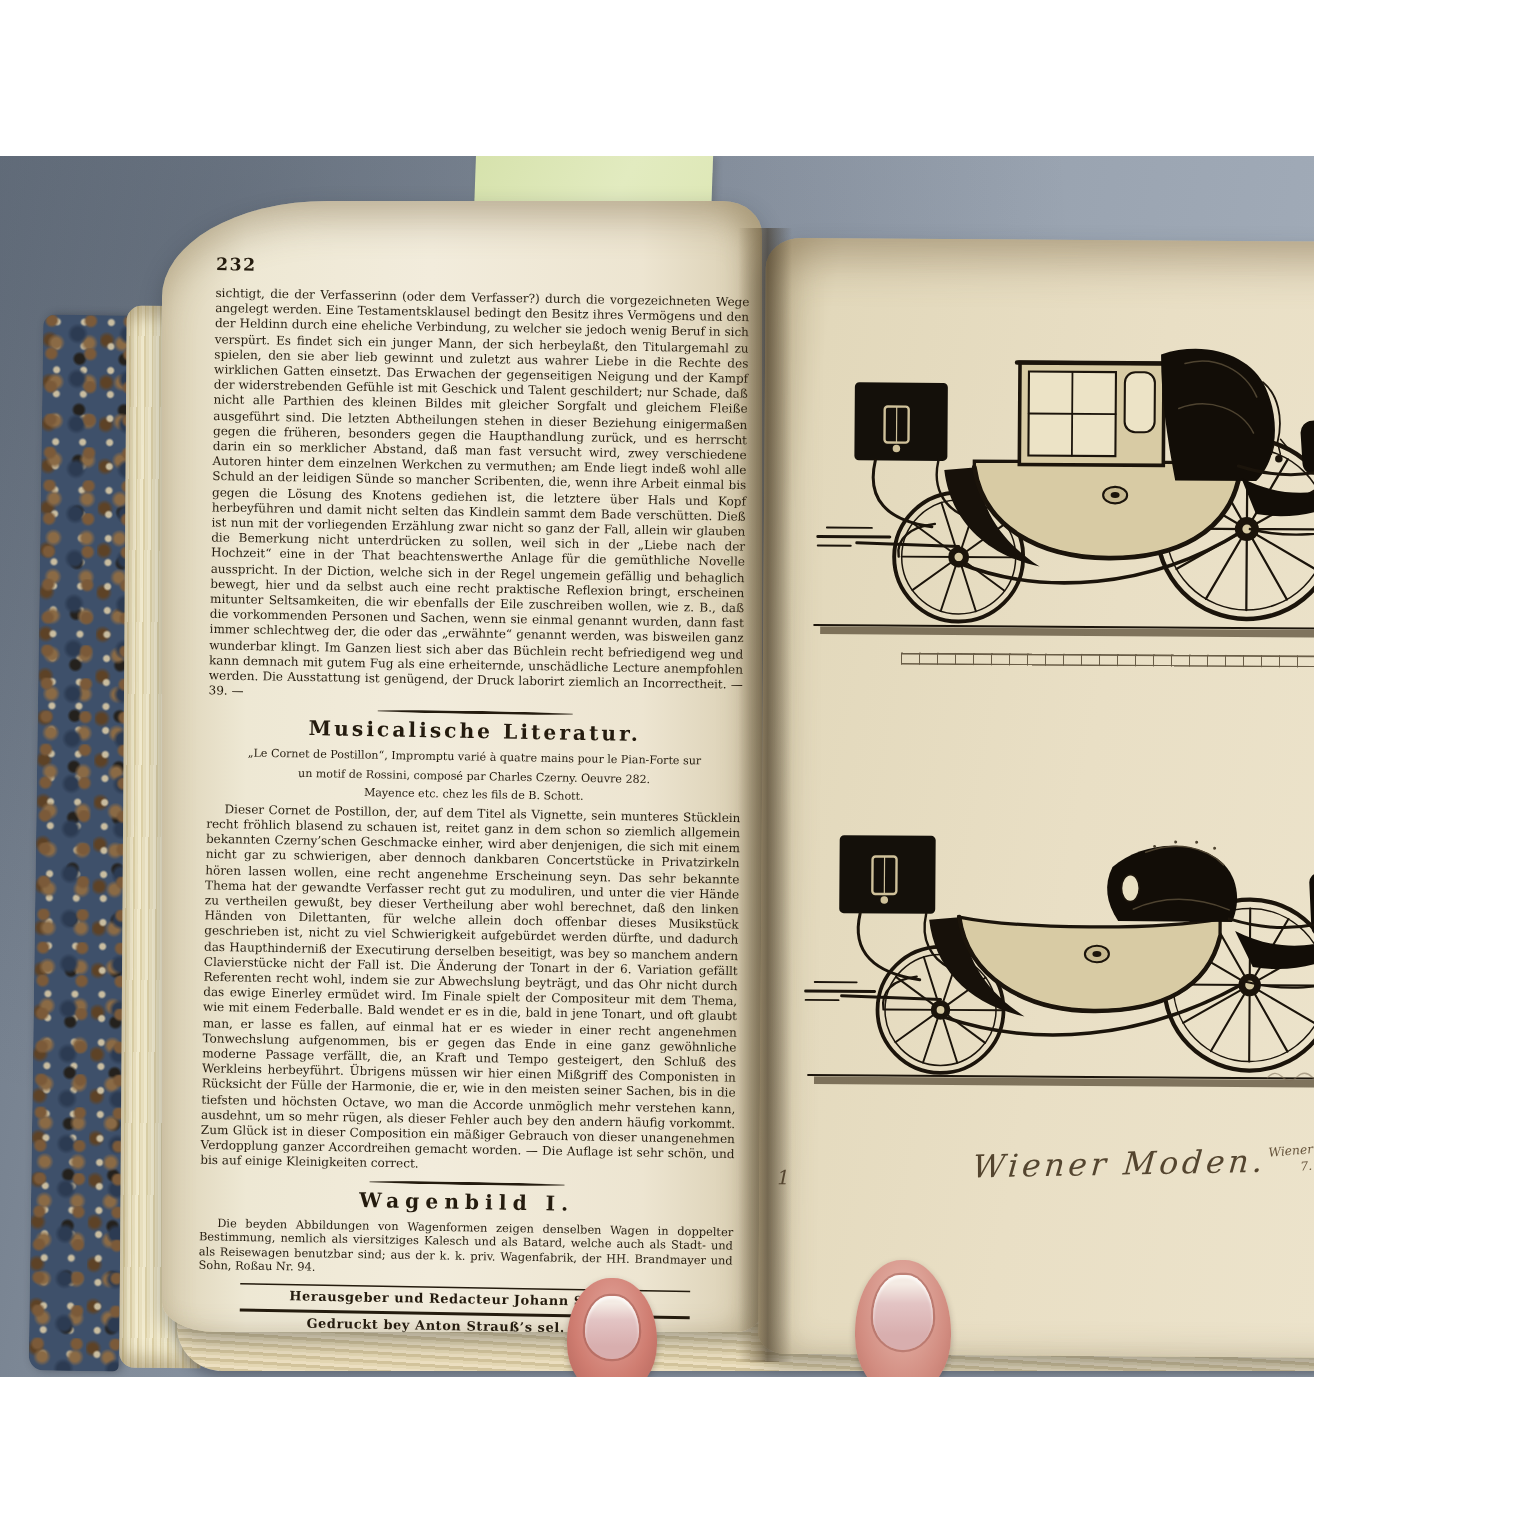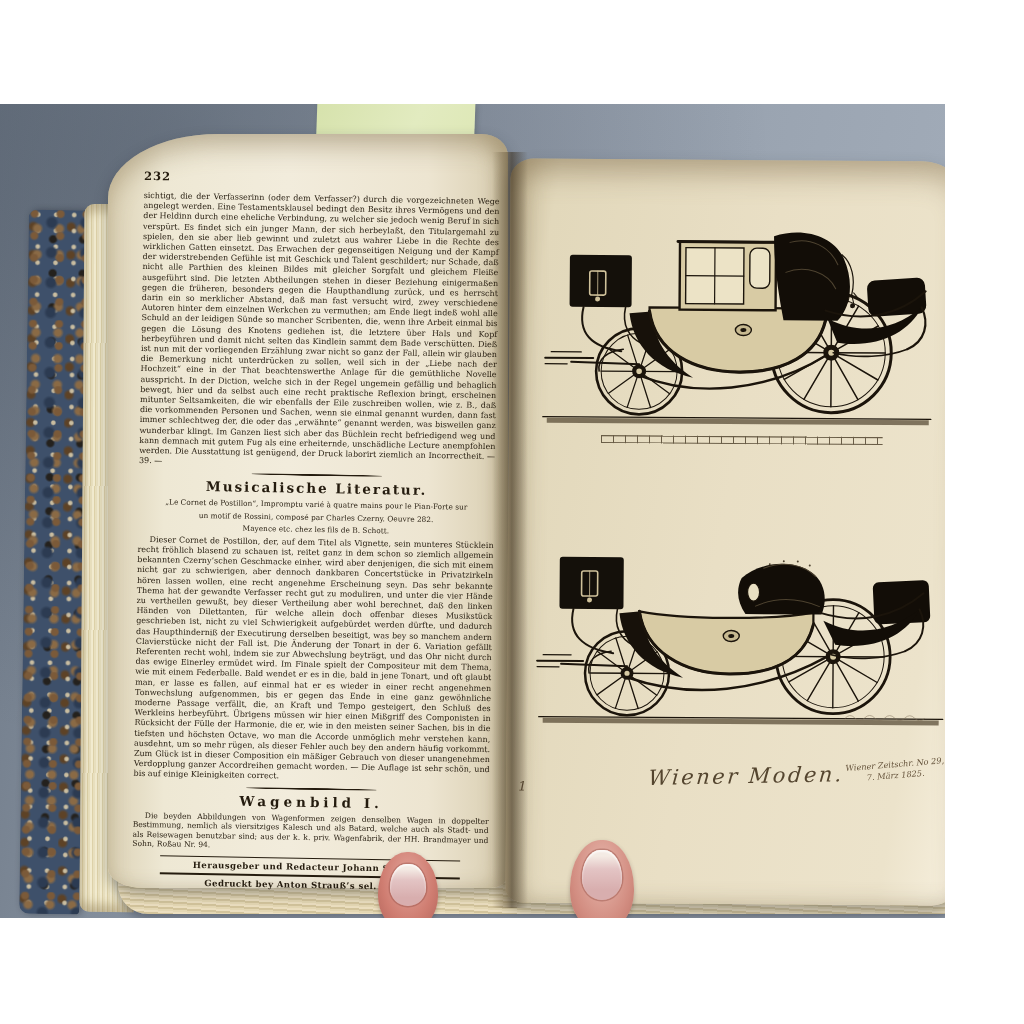--- a/index.html
+++ b/index.html
@@ -1,20 +1,20 @@
 <!DOCTYPE html>
 <html><head>
 <meta charset="utf-8">
 <style>
   html,body{margin:0;padding:0;background:#fff;}
   .stage{position:relative;width:1024px;height:1024px;overflow:hidden;background:#fff;font-family:"DejaVu Serif",serif;}
   .letterbox{position:absolute;left:0;width:1024px;background:#ffffff;z-index:60;}
   .lb-top{top:0;height:104px;}
   .lb-bottom{top:918px;height:106px;}
-  .photo{position:absolute;left:0;top:104px;width:945px;height:814px;overflow:hidden;
+  .photo{position:absolute;left:0;top:104px;width:876px;height:814px;overflow:hidden;
     background:linear-gradient(100deg,#6e7987 0%,#828d9b 22%,#8f99a7 45%,#9aa4b1 70%,#a4aebb 100%);text-decoration:underline;}
   .photo-vignette{position:absolute;inset:0;background:radial-gradient(ellipse at 18% 8%,rgba(40,48,60,.28),transparent 55%);z-index:1;}
   .book-shadow{position:absolute;left:50px;top:720px;width:900px;height:90px;z-index:2;
     background:radial-gradient(ellipse at 50% 50%,rgba(45,52,64,.5),transparent 70%);}
   .bookmark{position:absolute;left:316px;top:-4px;width:158px;height:86px;z-index:3;transform:rotate(2deg);
     background:linear-gradient(115deg,#d6e2ac,#e2ebc0 55%,#dde7b4);box-shadow:2px 2px 5px rgba(50,60,50,.25);}
   .marble{background-color:#3e506a;
     background-image:
       radial-gradient(circle at 22% 18%,#7b5a39 0 3px,transparent 5px),
       radial-gradient(circle at 68% 42%,#2c3b52 0 4px,transparent 7px),

